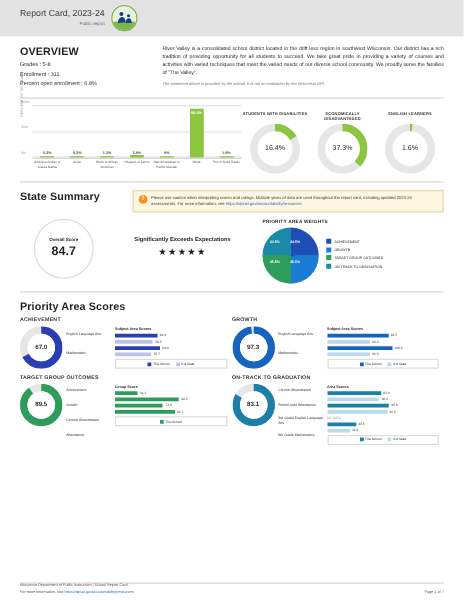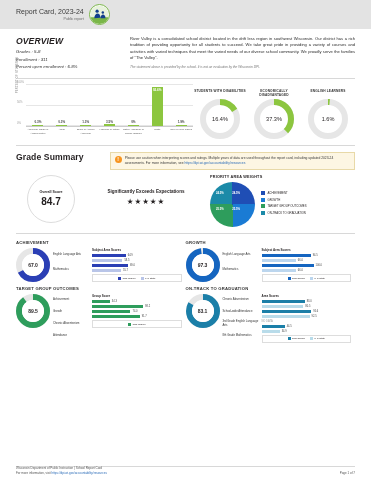--- a/index.html
+++ b/index.html
@@ -28,21 +28,21 @@
           justify-content: center; overflow: hidden; }
 
   
   .wrap { padding: 0 16px; }
   h2.sec { font-size: 8.6px; font-weight: bold; margin-bottom: 3px; letter-spacing: .1px; }
   h3.sub { font-size: 7.4px; font-weight: bold; margin-bottom: 3px; }
   .rule { height: 1px; background: #d8d8d8; margin: 6px 0; }
 
   
   .overview { display: flex; padding-top: 7px; }
-  .ov-left { width: 110px; font-style: italic; }
+  .ov-left { width: 110px; }
   .ov-left .det { font-size: 4.4px; color: #333; margin-bottom: 2.6px; }
   .ov-right { flex: 1; padding-left: 4px; }
   .ov-right p { font-size: 4.1px; line-height: 1.55; color: #2a2a2a; text-align: justify; }
   .ov-note { font-size: 3.2px; color: #777; font-style: italic; margin-top: 4px; }
 
   
   .sg { display: flex; margin-top: 2px; }
   .sg-chart { width: 188px; position: relative; }
   .axis-label {
     position: absolute; left: 0; top: 12px;
@@ -244,21 +244,21 @@
                 <circle cx="20" cy="20" r="17" fill="none" stroke="#8cc63f" stroke-width="6" stroke-dasharray="1.7090264035528477 106.81415022205297" transform="rotate(-90 20 20)"></circle>
               </svg><div class="dval" style="position: absolute; inset: 0px; display: flex; align-items: center; justify-content: center;">1.6%</div></div>
           </div>
         </div>
     </div>
     <div class="rule"></div>
   </div>
 
   <div class="wrap">
     <div class="ss-head">
-      <h2 class="sec">Grade Summary</h2>
+      <h2 class="sec">State Summary</h2>
       <div class="caution">
         <div class="ic">!</div>
         <p><span>Please use caution when interpreting scores and ratings. Multiple years of data are used throughout the report card, including updated 2023-24 assessments. For more information, see </span><a href="#">https://dpi.wi.gov/accountability/resources</a></p>
       </div>
     </div>
     <div class="ss-body">
       <div class="ov-score">
         <div class="ov-circle">
           <div class="lbl">Overall Score</div>
           <div class="num">84.7</div>
@@ -295,20 +295,21 @@
                 <span>ON-TRACK TO GRADUATION</span>
               </div>
             </div>
         </div>
       </div>
     </div>
     <div class="rule"></div>
   </div>
 
   <div class="wrap">
+    <h2 class="sec">Priority Area Scores</h2>
     <div class="pa-grid" id="pa-grid">
         <div class="pa-cell">
           <div class="pa-title">ACHIEVEMENT</div>
           <div class="pa-body">
             <div class="ring" style="position: relative;"><svg width="34" height="34" viewBox="0 0 34 34">
                 <circle cx="17" cy="17" r="14" fill="none" stroke="#e6e6e6" stroke-width="6"></circle>
                 <circle cx="17" cy="17" r="14" fill="none" stroke="#2b3fb5" stroke-width="6" stroke-dasharray="58.93627818134451 87.96459430051421" transform="rotate(-90 17 17)"></circle>
               </svg><div class="hole">67.0</div></div>
             <div class="names">
               <div>English Language Arts</div>

